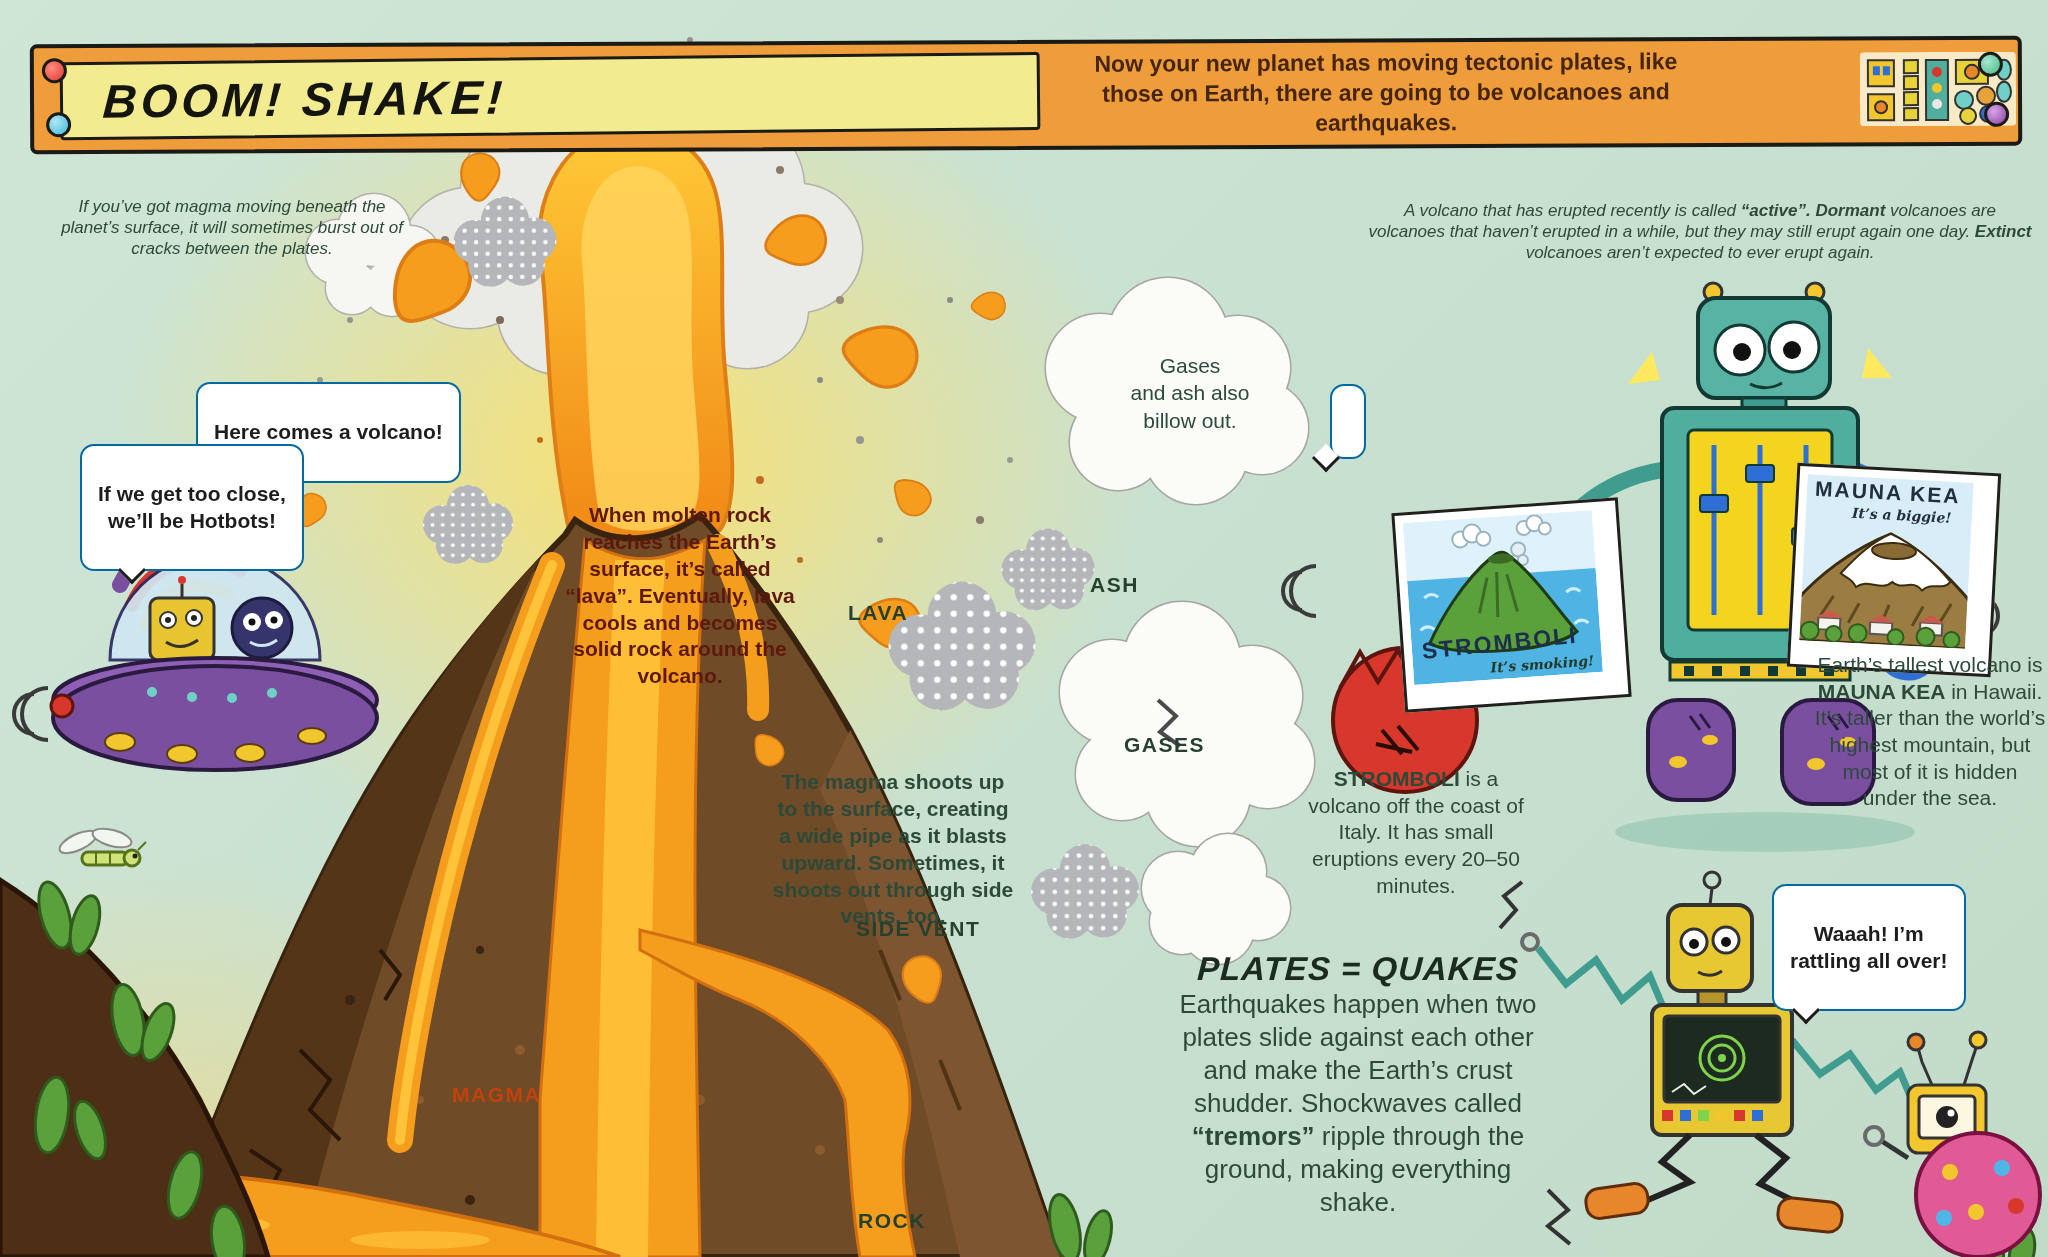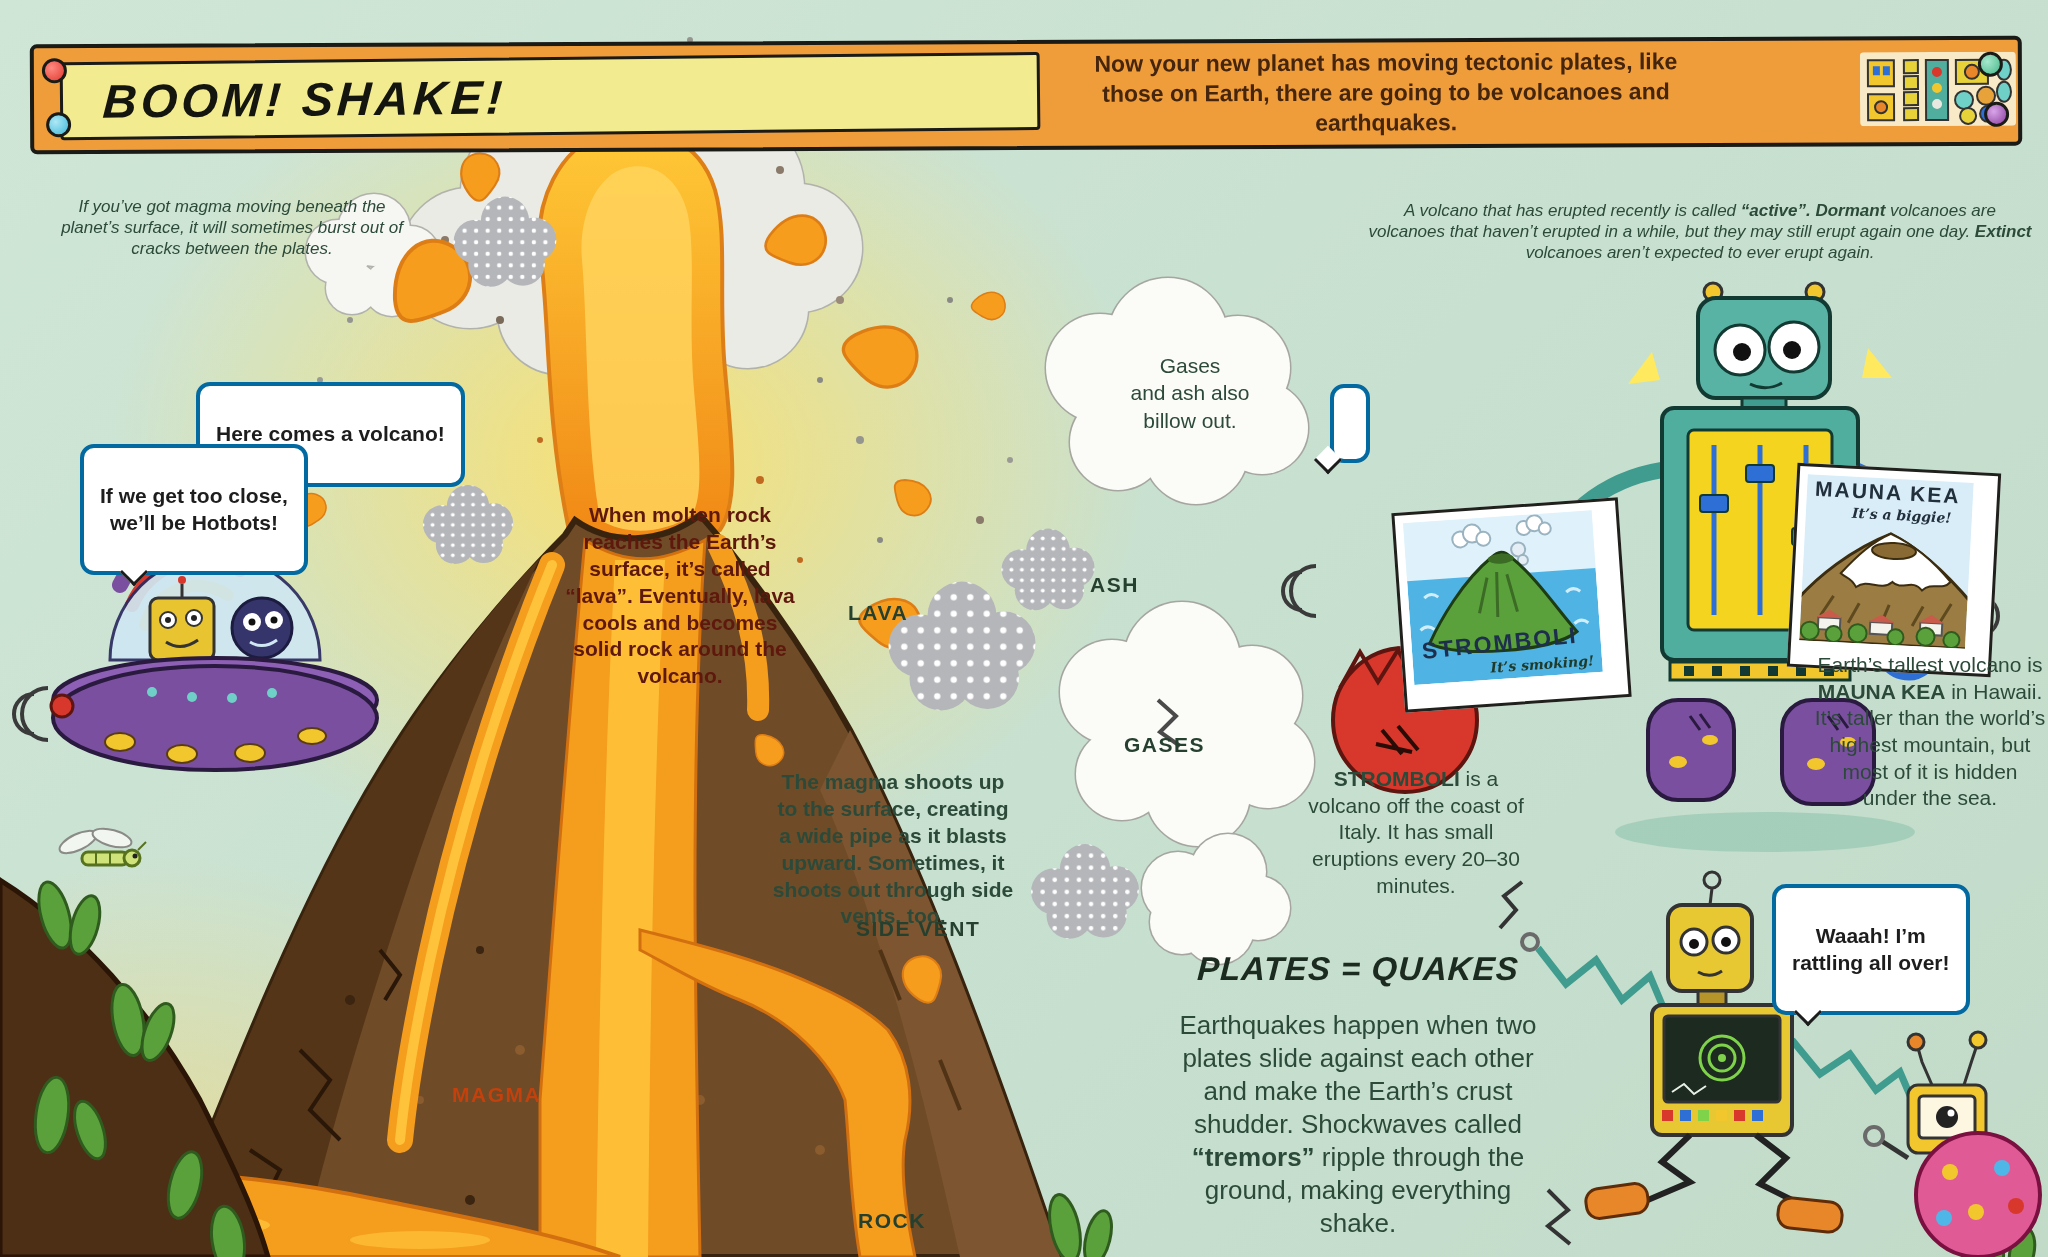--- a/index.html
+++ b/index.html
@@ -21,21 +21,21 @@
           background:#ef9c3b;border:4px solid #1a1a17;border-radius:7px;transform:rotate(-.25deg);}
   #titlePanel{position:absolute;left:26px;top:11px;width:934px;height:72px;background:#f3eb90;
           border:3px solid #1a1a17;border-radius:4px;display:flex;align-items:center;padding-left:40px;
           transform:rotate(-.35deg);}
   #titleText{font-size:47px;font-weight:bold;font-style:italic;letter-spacing:4px;color:#15150f;
           transform:skewX(-4deg);}
   #headerIntro{position:absolute;left:1052px;top:0;width:600px;height:100%;display:flex;align-items:center;
           justify-content:center;text-align:center;font-weight:bold;font-size:23px;line-height:1.3;color:#45250c;}
   .rivet{position:absolute;width:19px;height:19px;border-radius:50%;border:3px solid #1a1a17;}
   
-  .bubble{position:absolute;z-index:6;background:#fff;border:4px solid #0369a1;border-radius:14px;
+  .bubble{position:absolute;z-index:6;background:#fff;border:2px solid #0369a1;border-radius:14px;
           padding:9px 16px;font-weight:bold;font-size:21px;line-height:1.25;color:#1d1d1d;text-align:center;
           white-space:pre-line;}
   .bubble .tail{position:absolute;width:17px;height:17px;background:#fff;transform:rotate(45deg);
           border-right:3px solid #1c1c1c;border-bottom:3px solid #1c1c1c;bottom:-11px;}
   
   .postcard{position:absolute;z-index:3;background:#fff;border:3px solid #20201d;padding:8px;}
   .pc-scene{position:relative;overflow:hidden;background:#dff2fb;}
   .pc-name{position:absolute;z-index:2;font-weight:bold;letter-spacing:2px;color:#1d2f4d;}
   .pc-tag{position:absolute;z-index:2;font-family:"DejaVu Serif",serif;font-style:italic;font-weight:bold;color:#203a2a;}
   #platesHeading{font-size:33px;font-weight:bold;font-style:italic;letter-spacing:1px;color:#1c2b1f;transform:skewX(-3deg);}
@@ -534,30 +534,30 @@
           <circle cx="126" cy="156" r="9"></circle>
           <circle cx="152" cy="158" r="8"></circle>
       </g>
     </svg>
     <span class="pc-name" style="left:8px;top:2px;font-size:21px;color:#22303c;">MAUNA KEA</span>
     <span class="pc-tag" style="left:46px;top:28px;font-size:14px;color:#22303c;">It’s a biggie!</span>
   </div>
 </div>
 
 <div class="txt" style="left:1296px;top:766px;width:240px;font-size:21px;line-height:1.27;font-weight:400;">
-  <b>STROMBOLI</b><span> is a volcano off the coast of Italy. It has small eruptions every 20–30 minutes.</span>
+  <b>STROMBOLI</b><span> is a volcano off the coast of Italy. It has small eruptions every 20–50 minutes.</span>
 </div>
 
 <div class="txt" style="left:1814px;top:652px;width:232px;font-size:21px;line-height:1.27;font-weight:400;">
   <span>Earth’s tallest volcano is </span><b>MAUNA KEA</b><span> in Hawaii. It’s taller than the world’s highest mountain, but most of it is hidden under the sea.</span>
 </div>
 
 <div class="txt" style="left:1168px;top:950px;width:380px;">
   <div id="platesHeading">PLATES = QUAKES</div>
-  <div style="font-size:26px;line-height:1.27;margin-top:21px;">
+  <div style="font-size:26px;line-height:1.27;margin-top:0;">
     <span>Earthquakes happen when two plates slide against each other and make the Earth’s crust shudder. Shockwaves called </span><b>“tremors”</b><span> ripple through the ground, making everything shake.</span>
   </div>
 </div>
 
 <div class="bubble" style="left:1772px;top:884px;">
   <span>Waaah! I’m
 rattling all over!</span>
   <span class="tail" style="left:22px;"></span>
 </div>
 

